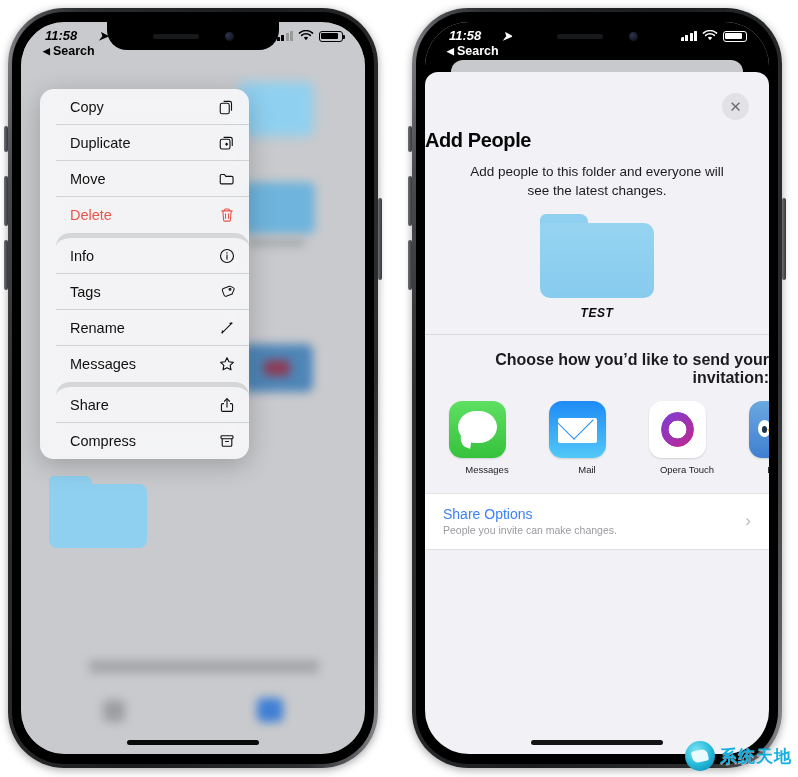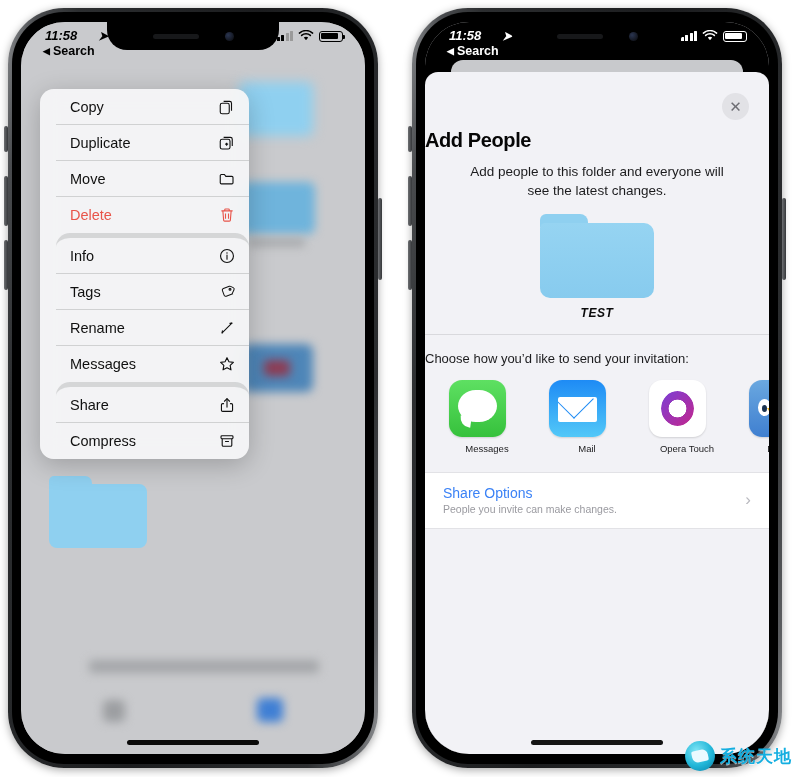--- a/index.html
+++ b/index.html
@@ -203,22 +203,23 @@
     background:linear-gradient(180deg,#96d4f2 0%,#87cbee 100%);
     border-radius:5px 10px 10px 10px;
   }
   .folder-name {
     margin-top:8px; font-size:12px; font-weight:bold;
     color:#0b0b0c; letter-spacing:.6px;font-style:italic;
   }
   .divider { height:1px; background:#d9d9dd; margin-top:14px; }
 
   .choose-label {
-    text-align:left; font-size:13px; color:#1c1c1e;
+    text-align:right; font-size:16px; color:#1c1c1e;
     margin-top:16px;
+    font-weight:bold;
   }
   .apps-row {
     display:flex; gap:24px; padding:14px 0 0 24px;
     overflow:hidden;
   }
   .app { width:76px; flex:0 0 auto; text-align:center; }
   .app-icon {
     width:57px; height:57px; border-radius:13px;
     position:relative; overflow:hidden;
     box-shadow:0 1px 2px rgba(0,0,0,.14);

